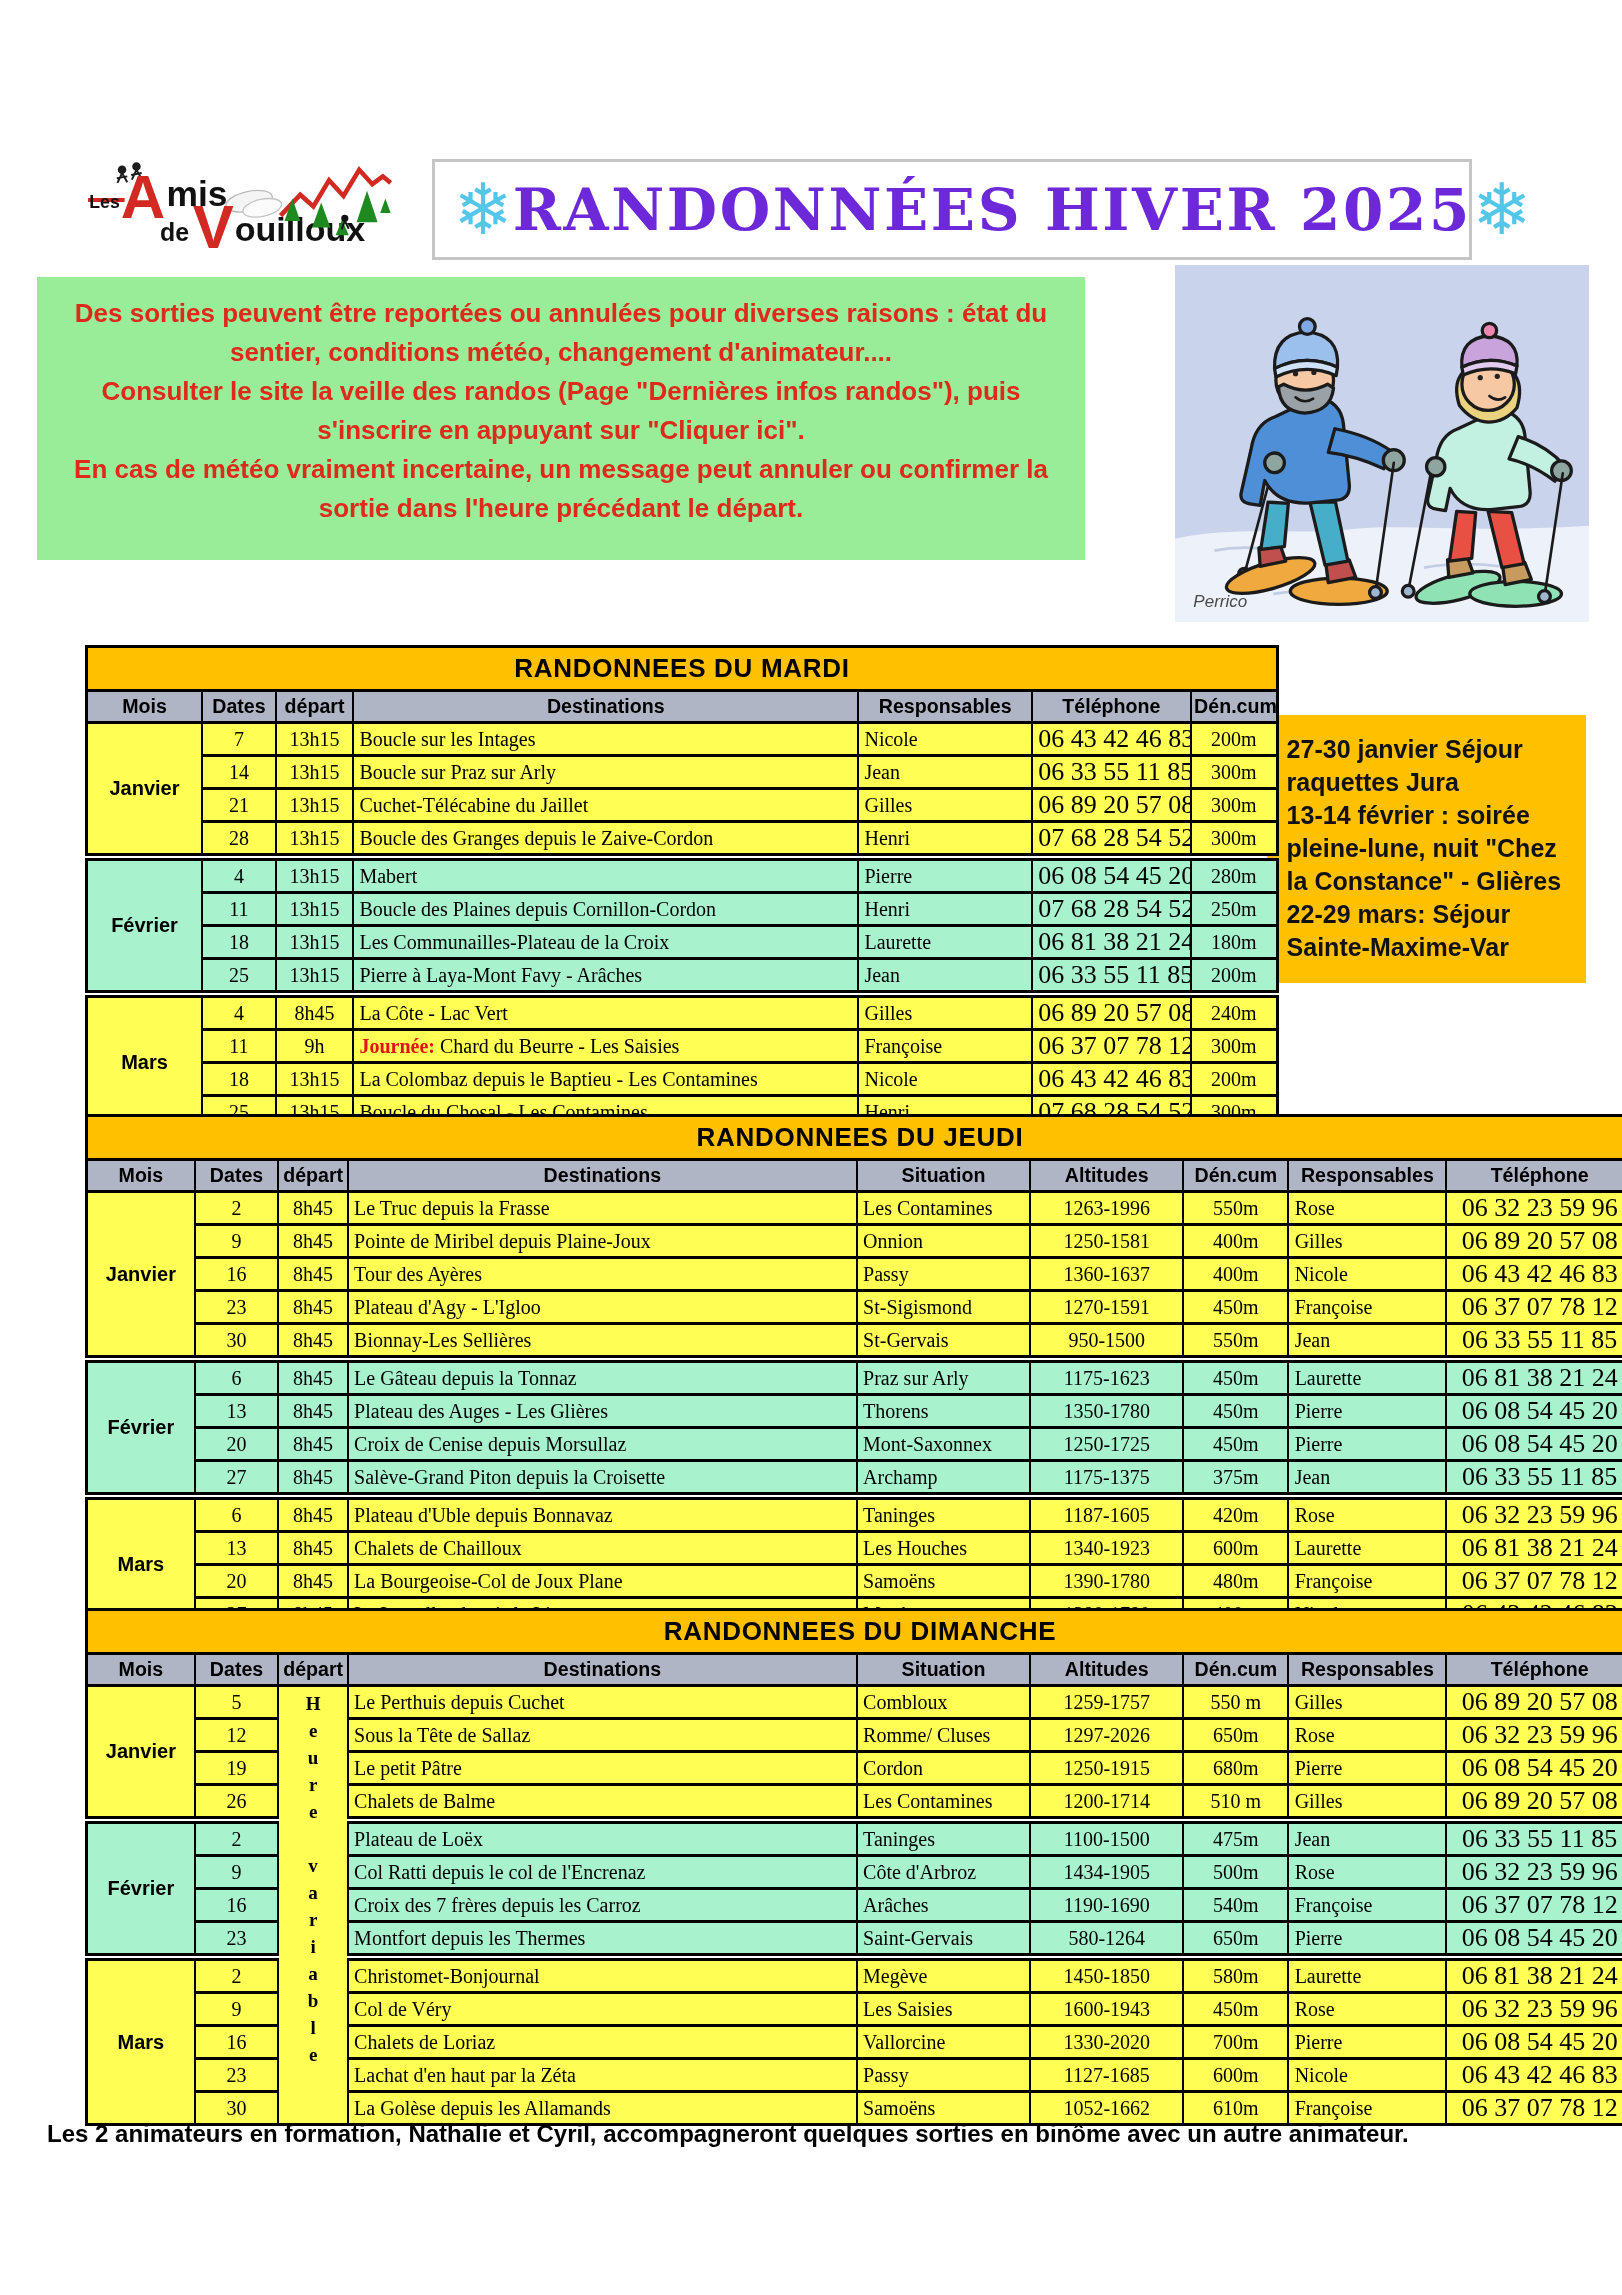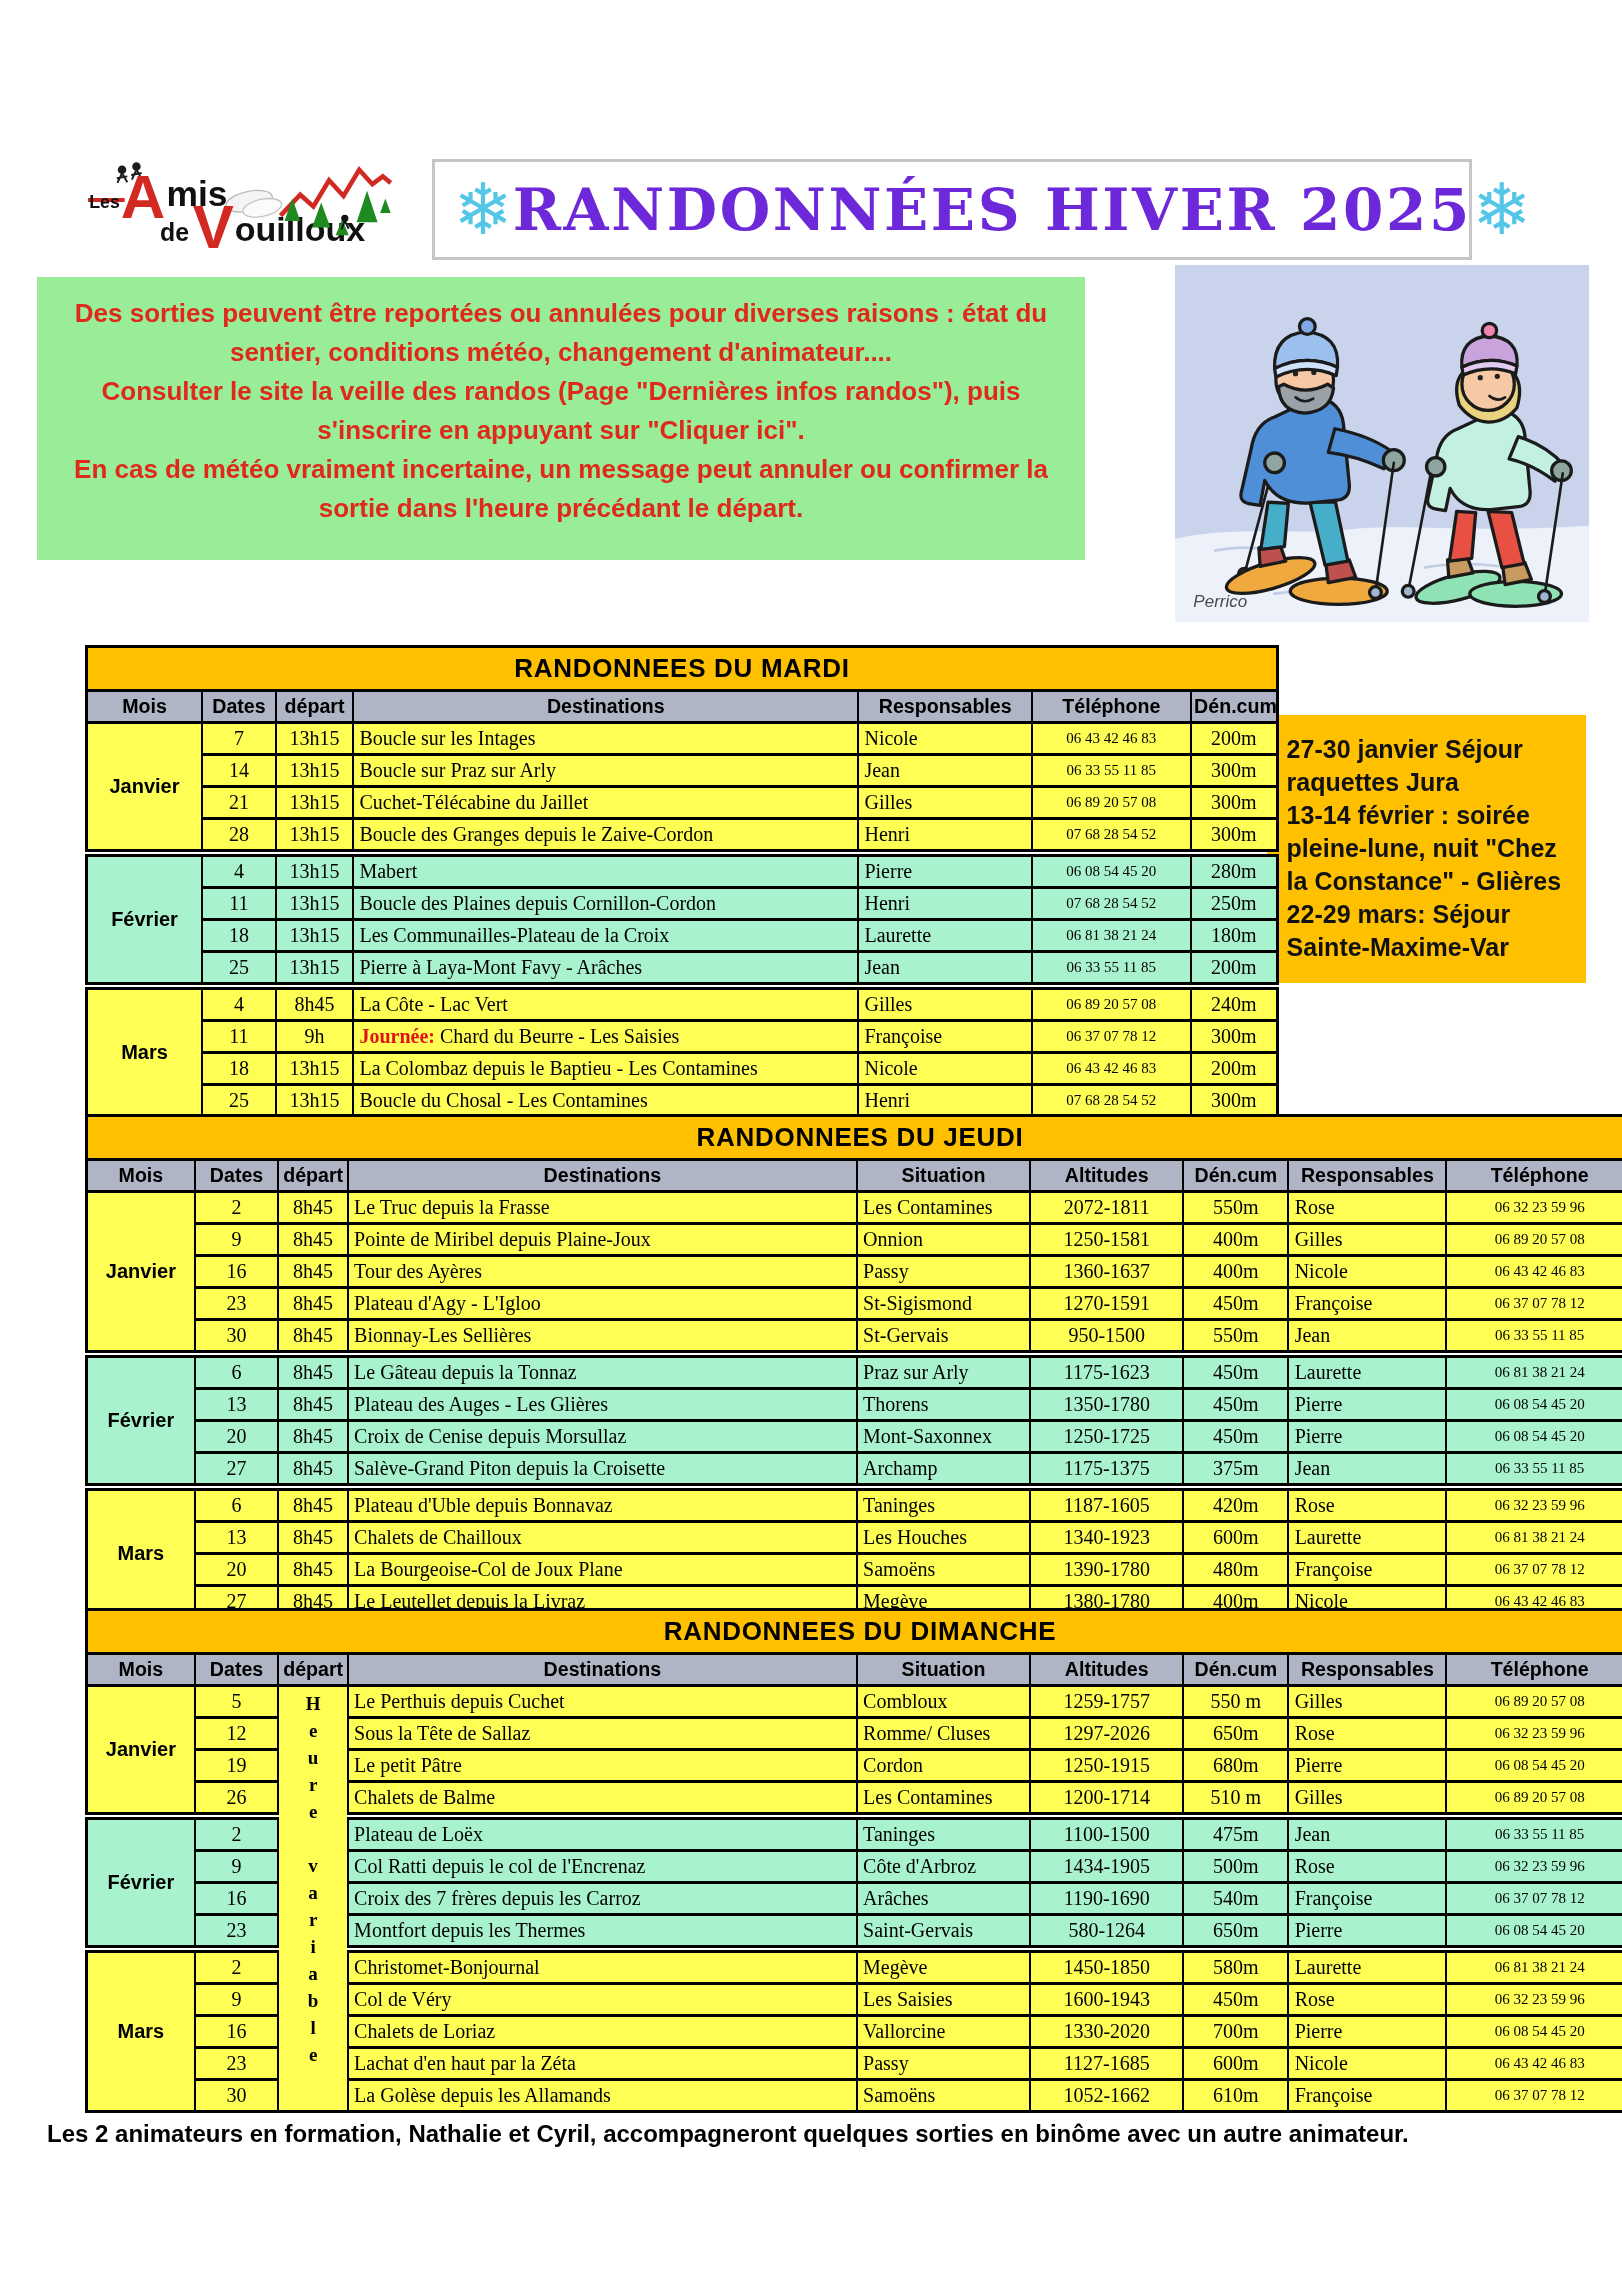--- a/index.html
+++ b/index.html
@@ -42,21 +42,21 @@
          font-size:19.6px;font-weight:bold;color:#000;padding:0 2.6px;overflow:hidden;}
   td{border:2.6px solid #000;border-top-width:3.3px;height:29px;
      font-family:"Liberation Serif",serif;font-size:20px;color:#000;
      padding:0 5.2px;overflow:hidden;white-space:nowrap;}
   tr.sep td{border-top:8.5px double #000;}
   tr.yellow td{background:#FEFE55;}
   tr.mint td{background:#A8F2CE;}
   td.mois{font-family:"Liberation Sans",sans-serif;font-weight:bold;
           font-size:20px;text-align:center;}
   td.c-date,td.c-depart,td.c-alt,td.c-den,td.c-tel{text-align:center;}
-  td.c-tel{font-size:15px;}
+  td.c-tel{font-size:26px;}
   td.vdep{background:#FEFE55 !important;text-align:center;padding:2.6px 0;
           font-weight:bold;font-size:19px;vertical-align:top;}
   td.vdep div{height:27px;line-height:27px;}
   .flag{color:#E01414;font-weight:bold;}
 
   
   .footer{position:absolute;left:39px;top:2112px;margin:8px;
           font-size:24px;font-weight:bold;color:#000;}
 </style>
 </head>
@@ -334,21 +334,21 @@
             <th class="hdr">Téléphone</th>
           </tr>
         </thead>
         <tbody>
           <tr class="yellow">
             <td rowspan="5" class="mois">Janvier</td>
             <td class="c-date">2</td>
             <td class="c-depart">8h45</td>
             <td class="c-dest">Le Truc depuis la Frasse</td>
             <td class="c-sit">Les Contamines</td>
-            <td class="c-alt">2072-1811</td>
+            <td class="c-alt">1263-1996</td>
             <td class="c-den">550m</td>
             <td class="c-resp">Rose</td>
             <td class="c-tel">06 32 23 59 96</td>
           </tr>
           <tr class="yellow">
             <td class="c-date">9</td>
             <td class="c-depart">8h45</td>
             <td class="c-dest">Pointe de Miribel depuis Plaine-Joux</td>
             <td class="c-sit">Onnion</td>
             <td class="c-alt">1250-1581</td>

